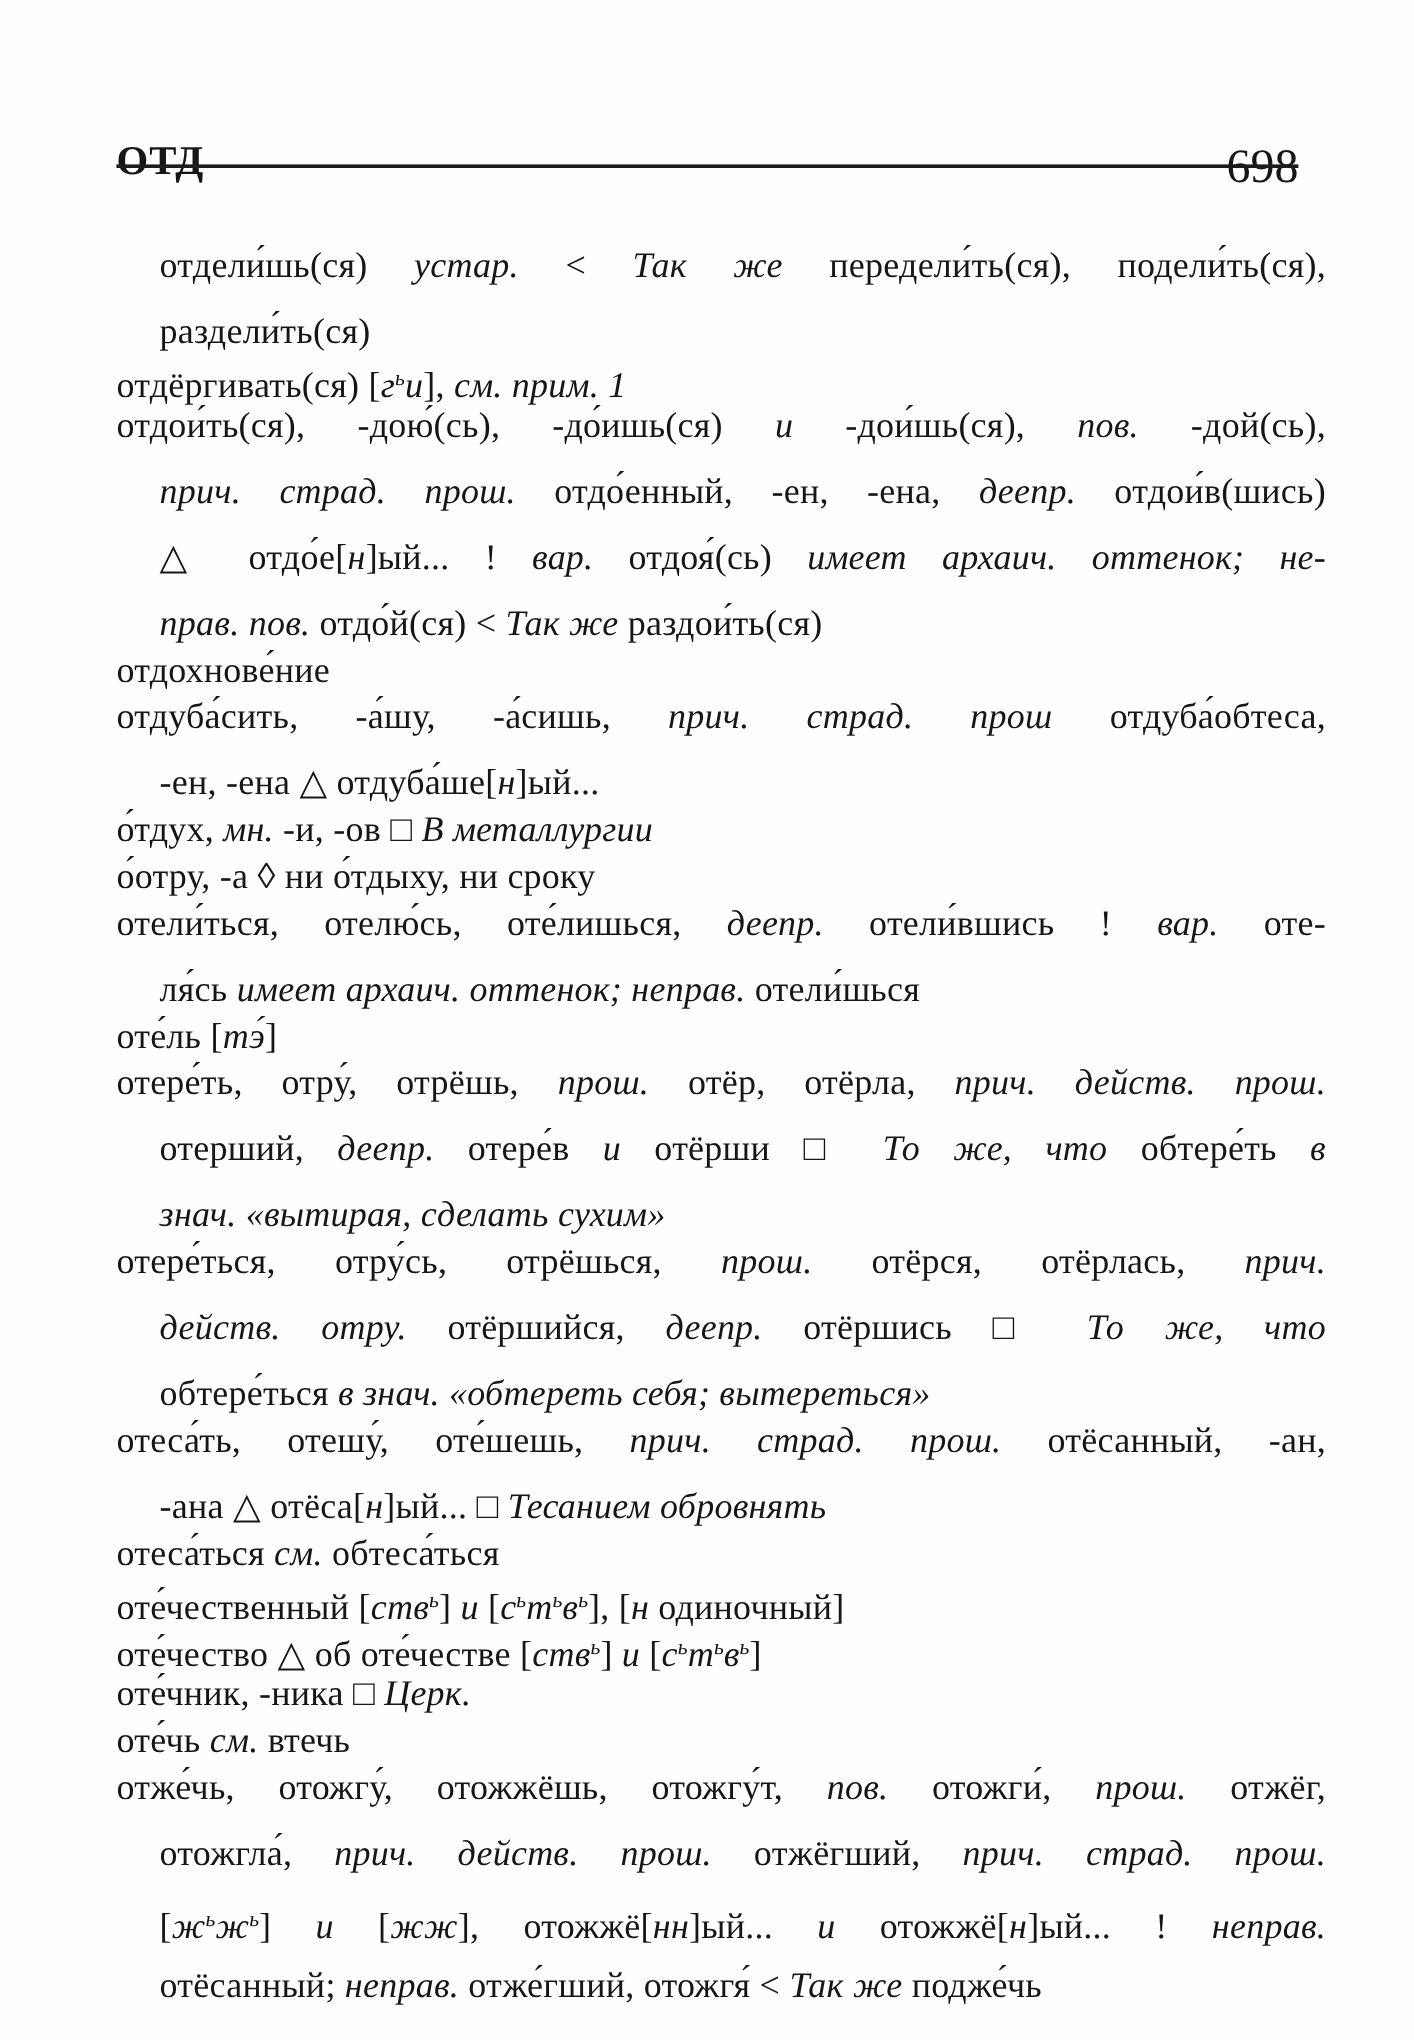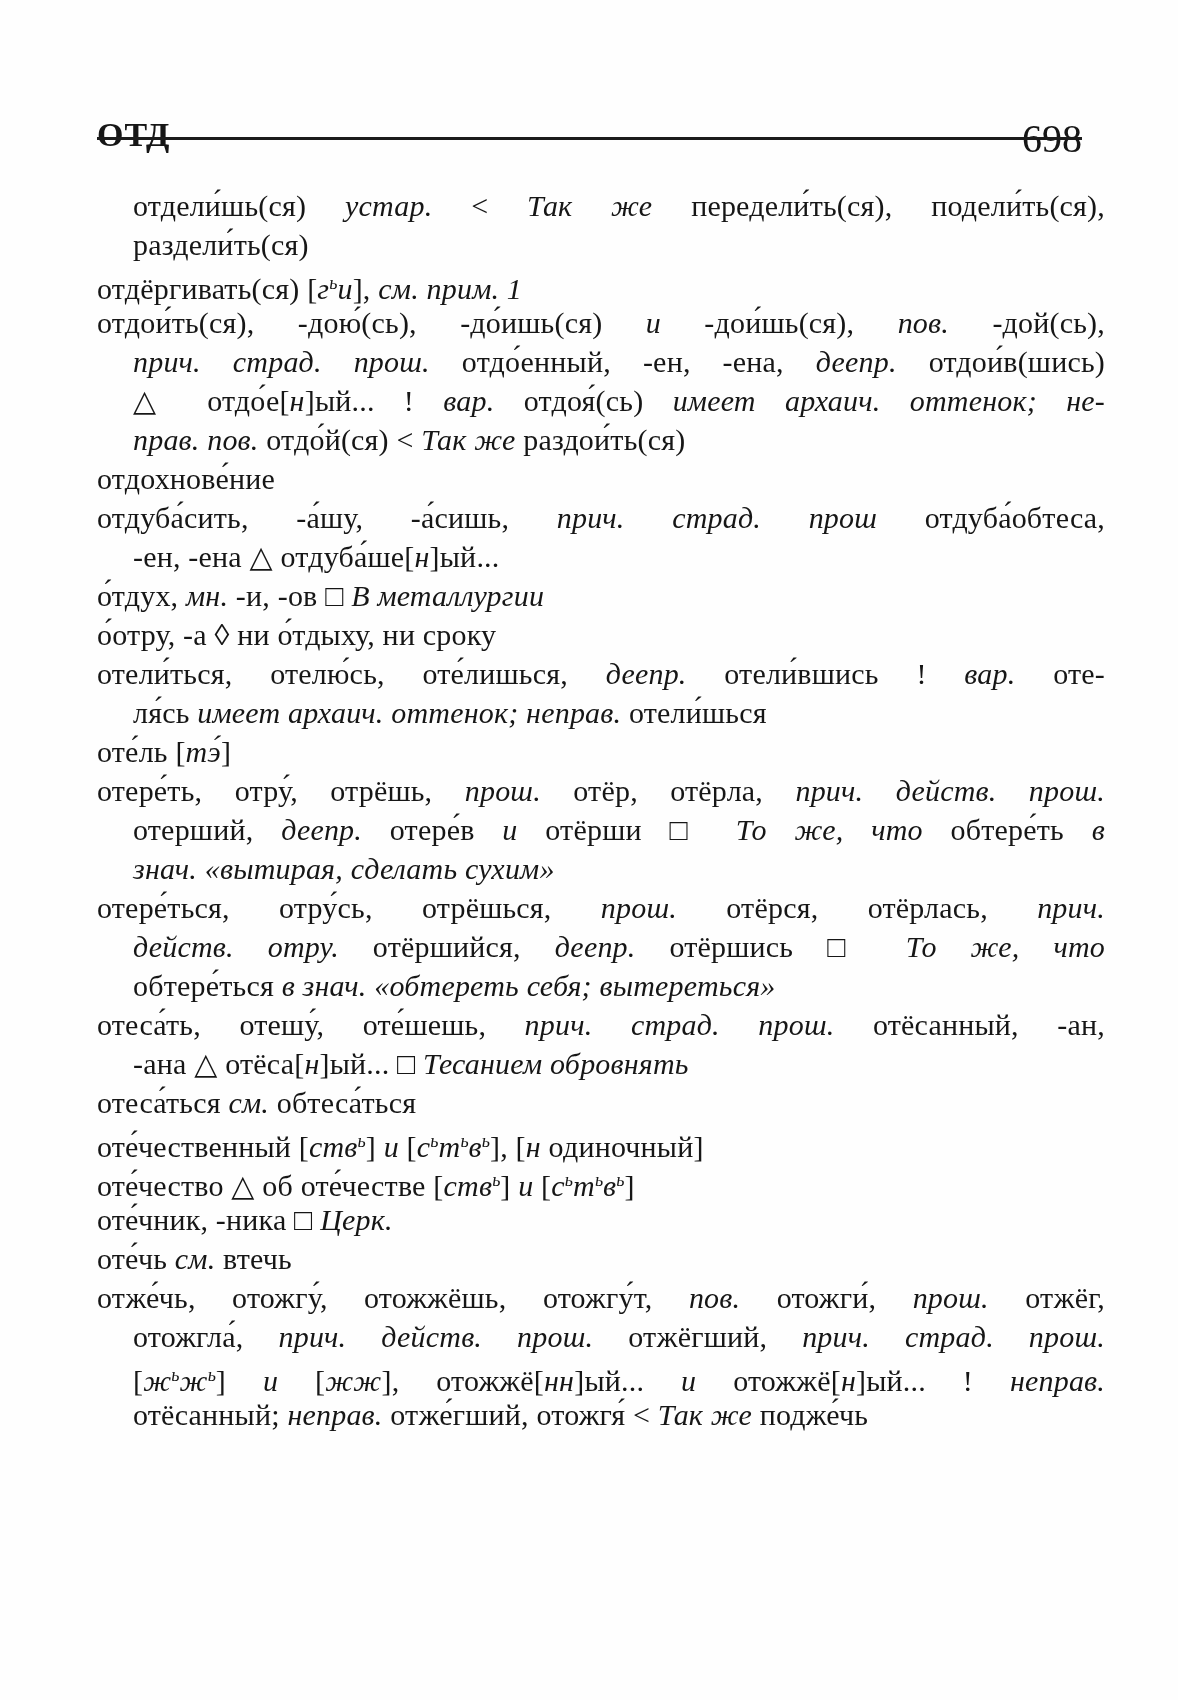--- a/index.html
+++ b/index.html
@@ -27,21 +27,21 @@
   }
   .body-text{
     position:absolute;left:97px;top:186px;width:1008px;
   }
   .line{
     height:39px;line-height:39px;
     font-size:30px;
     white-space:nowrap;
     letter-spacing:0.2px;
   }
-  .line.ind{padding-left:36px;}
+  .line.ind{padding-left:36px;margin-top:16px;}
   .line.j{
     white-space:normal;
     text-align:justify;
     text-align-last:justify;
   }
   .sn{font-style:normal;}
   .sb{font-weight:normal;}
   .si{font-style:italic;}
   .ss{font-style:italic;font-size:18px;vertical-align:10px;letter-spacing:0;}
 </style>

